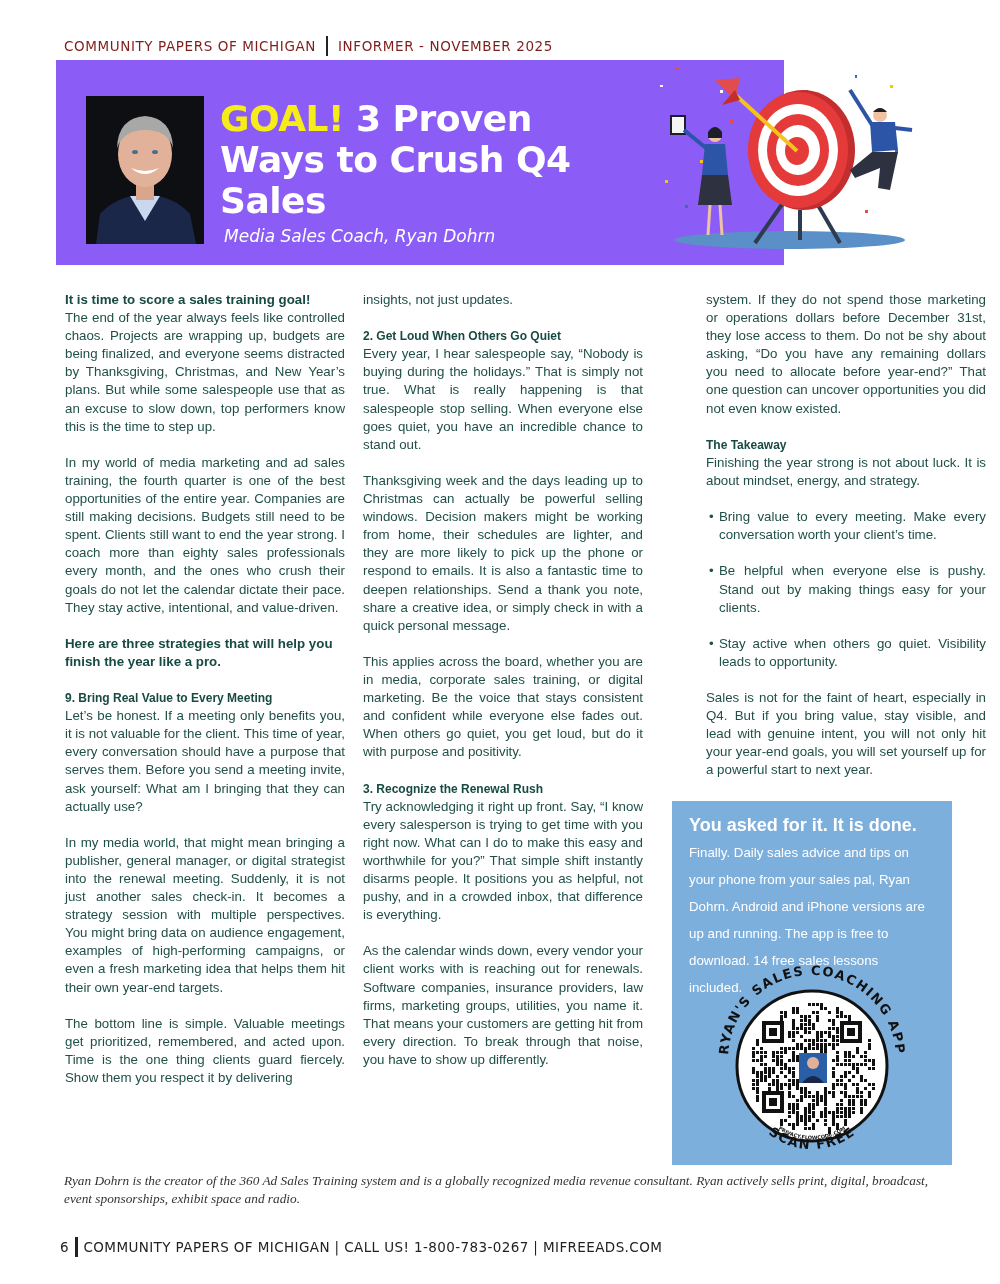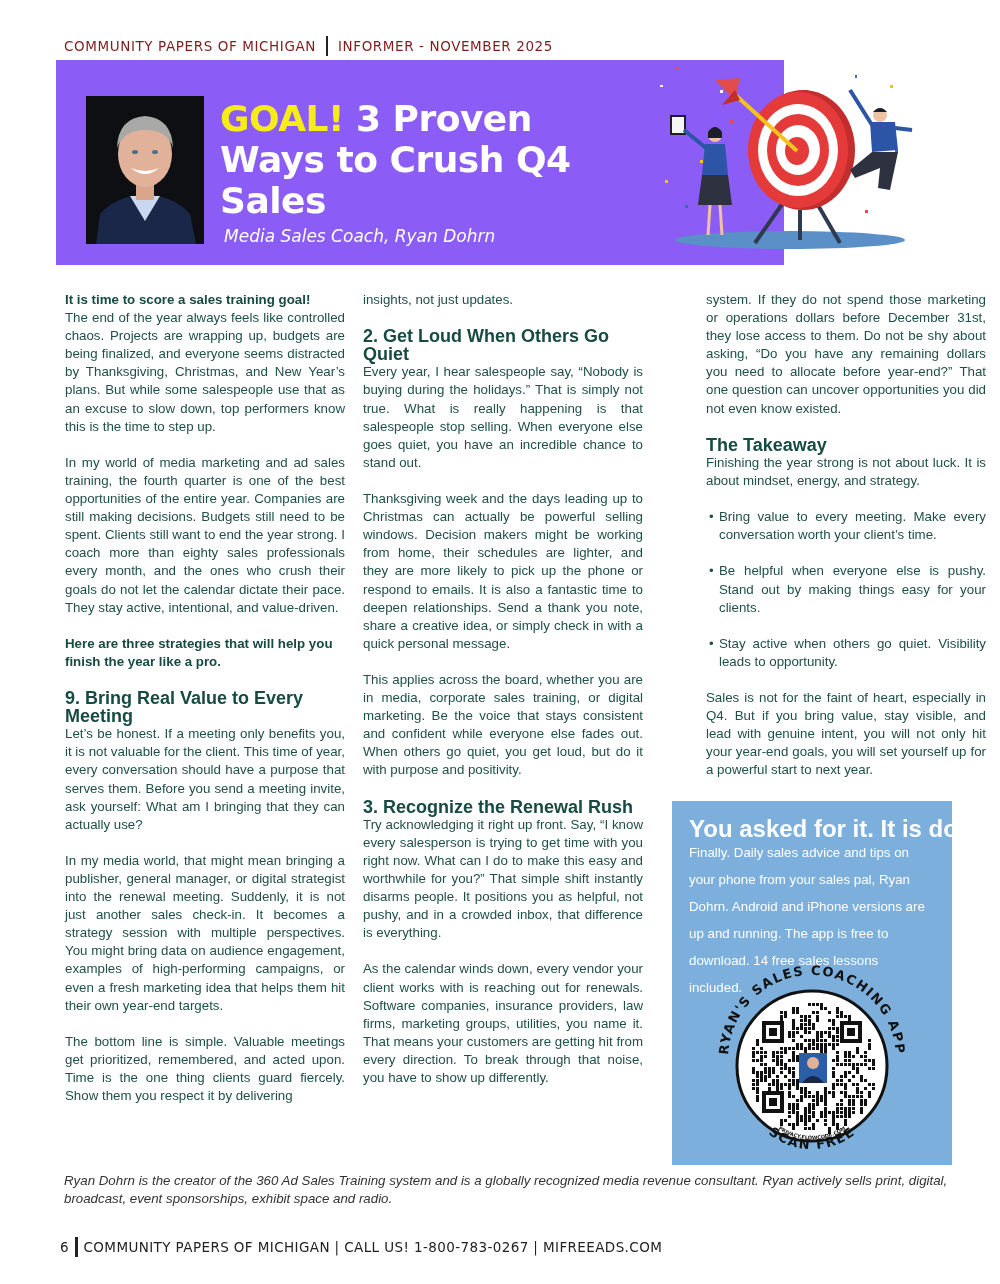--- a/index.html
+++ b/index.html
@@ -32,41 +32,41 @@
     font-family: "DejaVu Sans", sans-serif; font-style: italic; font-size: 17px; color: #ffffff; margin-top: 8px;
   }
   .hero .illustration { position: absolute; left: 584px; top: 0; width: 300px; height: 205px; }
 
   .col {
     position: absolute; top: 291px; width: 280px;
     font-family: "Liberation Sans", sans-serif; font-size: 13.3px; line-height: 18.1px;
     color: #1f4f47; text-align: justify;
   }
   .col p { margin-bottom: 18.1px; }
-  .col h3 { font-size: 18px; font-weight: bold; color: #174a42; text-align: left; }
+  .col h3 { font-size: 12px; font-weight: bold; color: #174a42; text-align: left; }
   .col p.lead { font-weight: bold; color: #174a42; text-align: left; }
   .col p.nosp { margin-bottom: 0; }
   .col-1 { left: 65px; }
   .col-2 { left: 363px; }
   .col-3 { left: 690px; margin-left: 16px; }
   .bullets { list-style: none; }
   .bullets li { position: relative; padding-left: 13px; margin-bottom: 18.1px; }
   .bullets li::before { content: "•"; position: absolute; left: 3px; top: 0; }
 
   .promo {
     position: absolute; left: 672px; top: 801px; width: 280px; height: 364px;
     background: #7dafdd; color: #ffffff;
   }
-  .promo .promo-head { position: absolute; left: 17px; top: 14px; font-size: 24px; font-weight: bold; white-space: nowrap; }
+  .promo .promo-head { position: absolute; left: 17px; top: 14px; font-size: 18px; font-weight: bold; white-space: nowrap; }
   .promo .promo-body { position: absolute; left: 17px; top: 38px; width: 240px; font-size: 13.3px; line-height: 27px; }
   .promo .qr-wrap { position: absolute; left: 28px; top: 140px; width: 222px; height: 222px; }
 
   .bio {
     position: absolute; left: 64px; top: 1172px; width: 890px;
-    font-family: Liberation Sans, sans-serif; font-style: italic; font-size: 13.3px;
+    font-family: Liberation Serif, serif; font-style: italic; font-size: 13.3px;
     line-height: 18px; color: #333;
   }
 
   .footer {
     position: absolute; left: 60px; top: 1237px;
     font-family: "DejaVu Sans", sans-serif; font-size: 13.5px; letter-spacing: 0.4px;
     color: #222; display: flex; align-items: center; white-space: nowrap;
   }
   .footer .sep { display: inline-block; width: 2.5px; height: 20px; background: #222; margin: 0 6px 0 6px; }
 </style>

